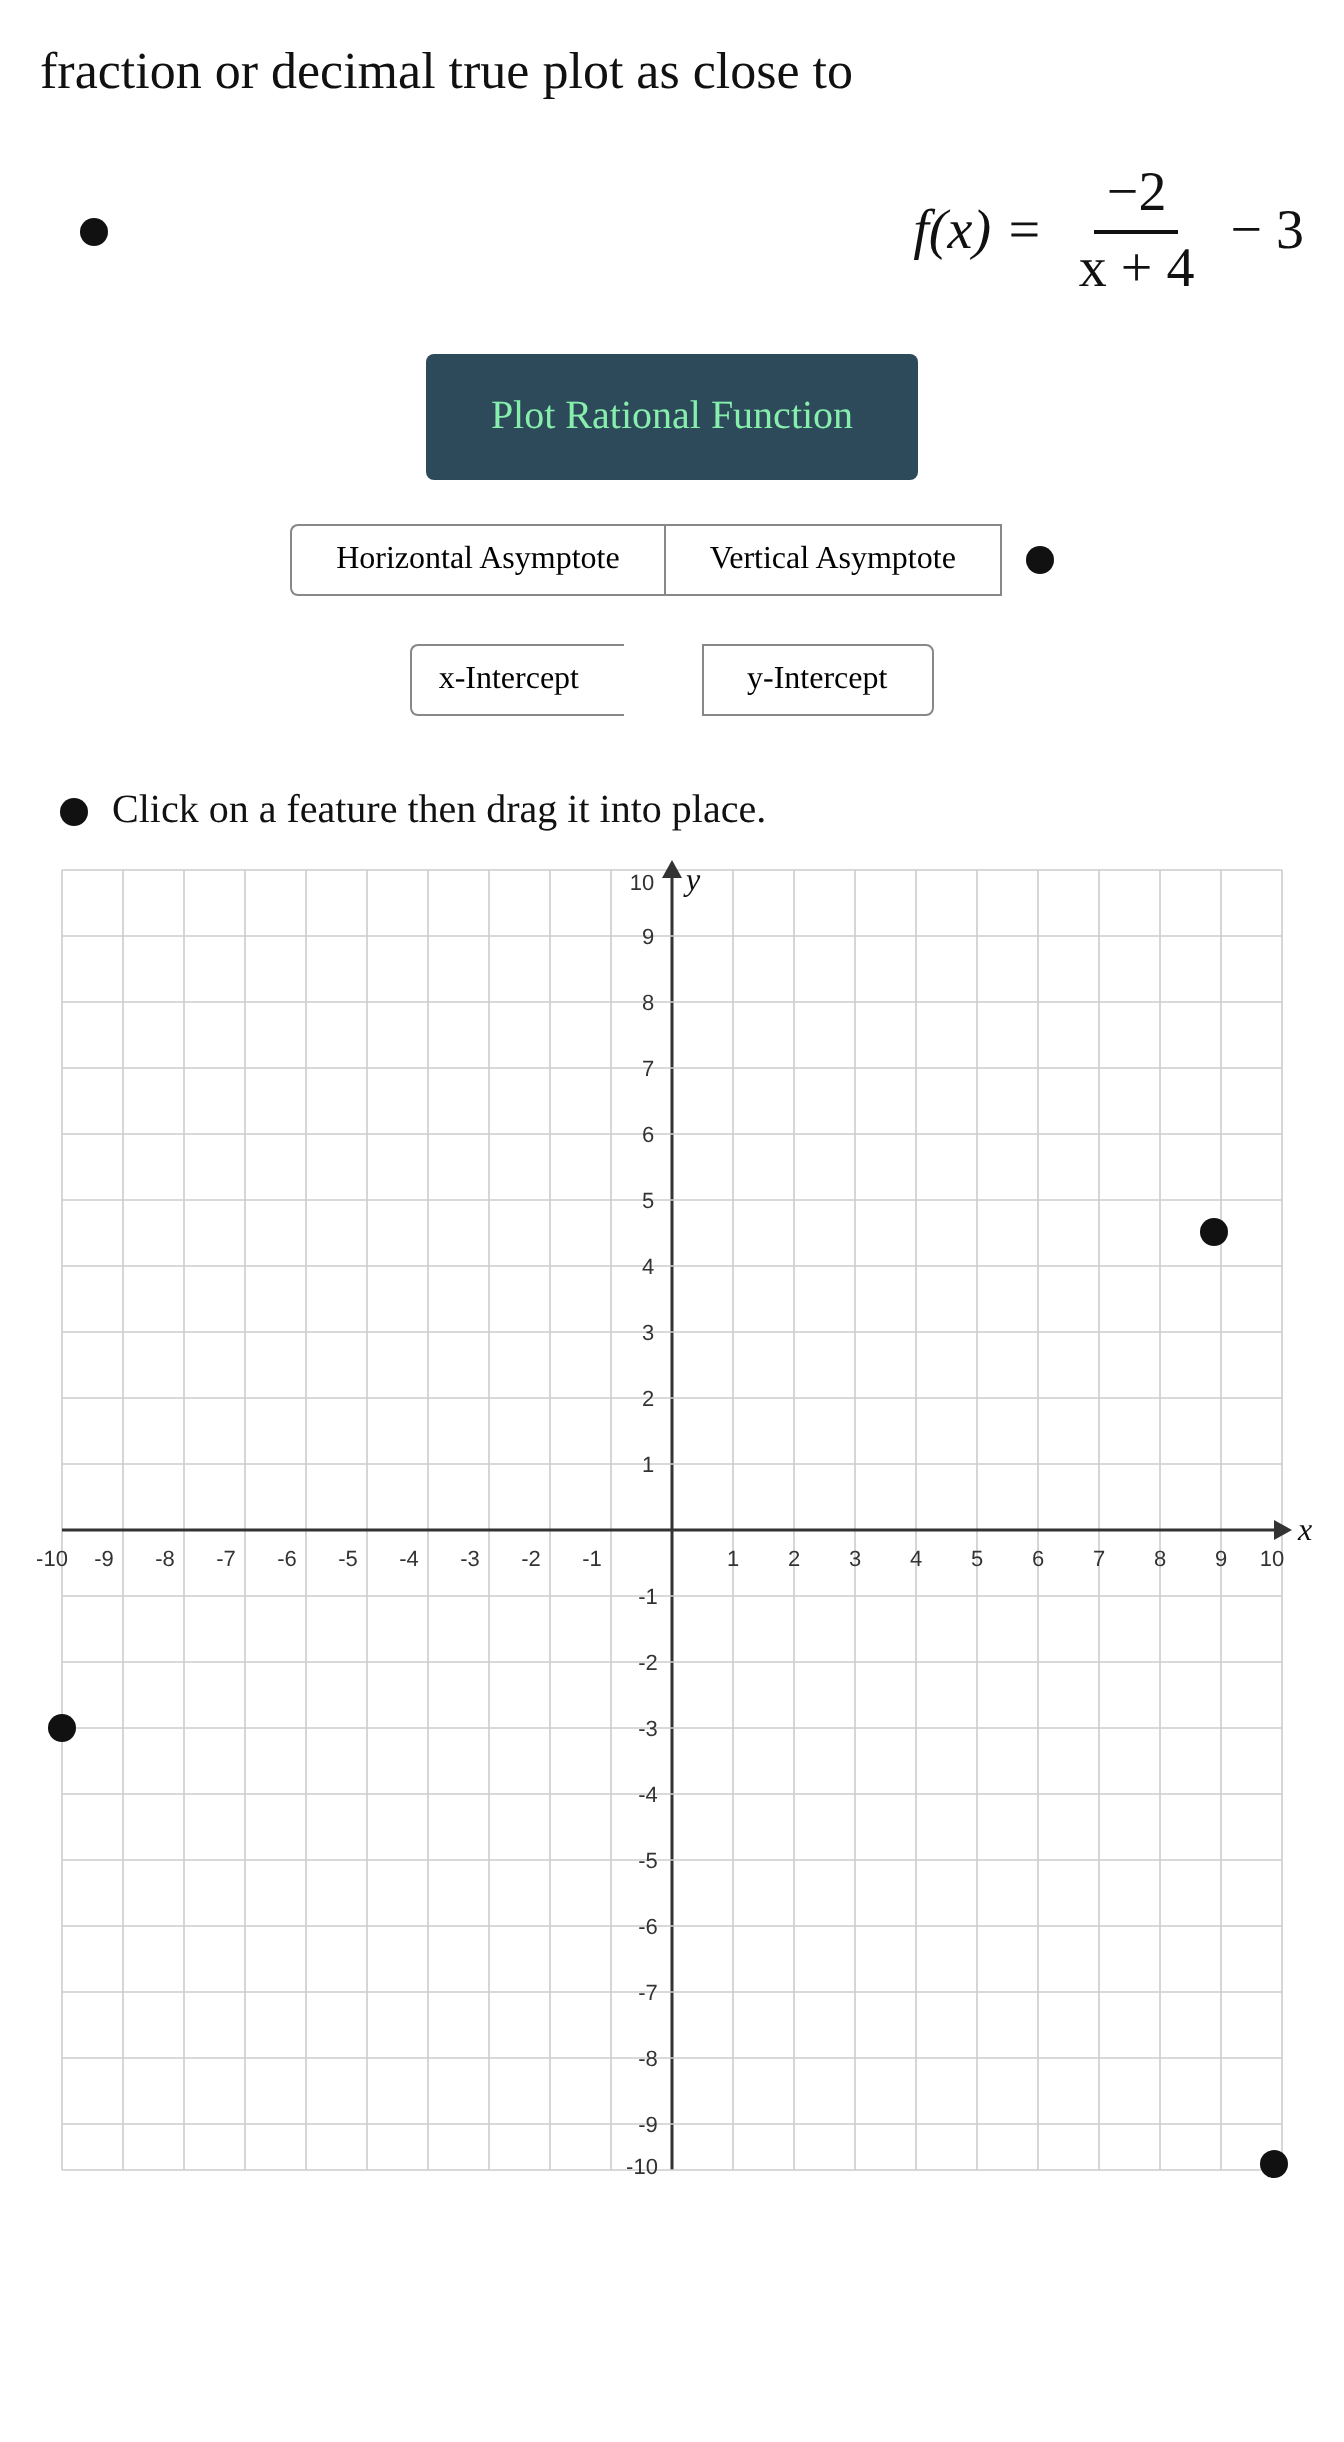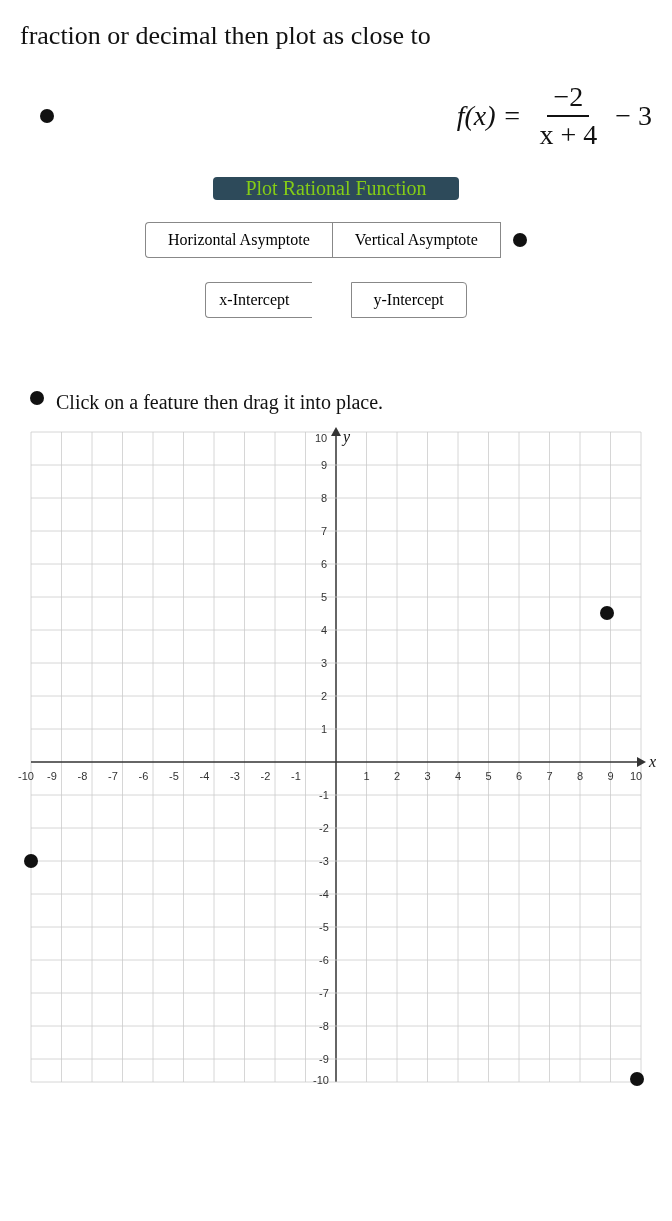--- a/index.html
+++ b/index.html
@@ -55,24 +55,24 @@
     .formula-non-italic {
       font-style: normal;
     }
     .plot-btn-row {
       display: flex;
       justify-content: center;
       padding: 8px 20px 14px 20px;
     }
     .plot-btn {
       background: #2d4a5a;
-      color: #84cc16;
+      color: #86efac;
       font-size: 20px;
       font-family: Georgia, serif;
-      padding: 0 32px;
+      padding: 20px 32px;
       border: none;
       border-radius: 4px;
       cursor: pointer;
     }
     .asymptote-row {
       display: flex;
       justify-content: center;
       align-items: center;
       gap: 0;
       padding: 8px 20px;
@@ -116,24 +116,23 @@
       border-radius: 4px 0 0 4px;
       border-right: none;
       padding-left: 13px;
     }
     .intercept-btn:last-child {
       border-radius: 0 4px 4px 0;
       margin-left: 39px;
     }
     .click-instruction-row {
       display: flex;
-      align-items: flex-start;
+      align-items: center;
       padding: 8px 20px 8px 30px;
       gap: 12px;
-      margin-top: 37px;
     }
     .click-instruction {
       font-size: 20px;
       color: #111;
     }
     .graph-container {
       position: relative;
       margin: 0 10px;
       padding: 0;
     }
@@ -154,21 +153,21 @@
       display: flex;
       align-items: center;
       justify-content: center;
       padding: 0 20px 8px 20px;
     }
   </style>
 </head>
 <body>
 
 <div class="top-text">
-  <span>fraction or decimal then plot as close to</span><br>
+  <span>fraction or decimal true plot as close to</span><br>
 </div>
 
 <div class="formula-row">
   <div class="bullet"></div>
   <div class="formula">
     <span style="font-style:italic;">f(x) =</span>
     <span class="fraction">
       <span class="num formula-non-italic">−2</span>
       <span class="den formula-non-italic">x + 4</span>
     </span>

